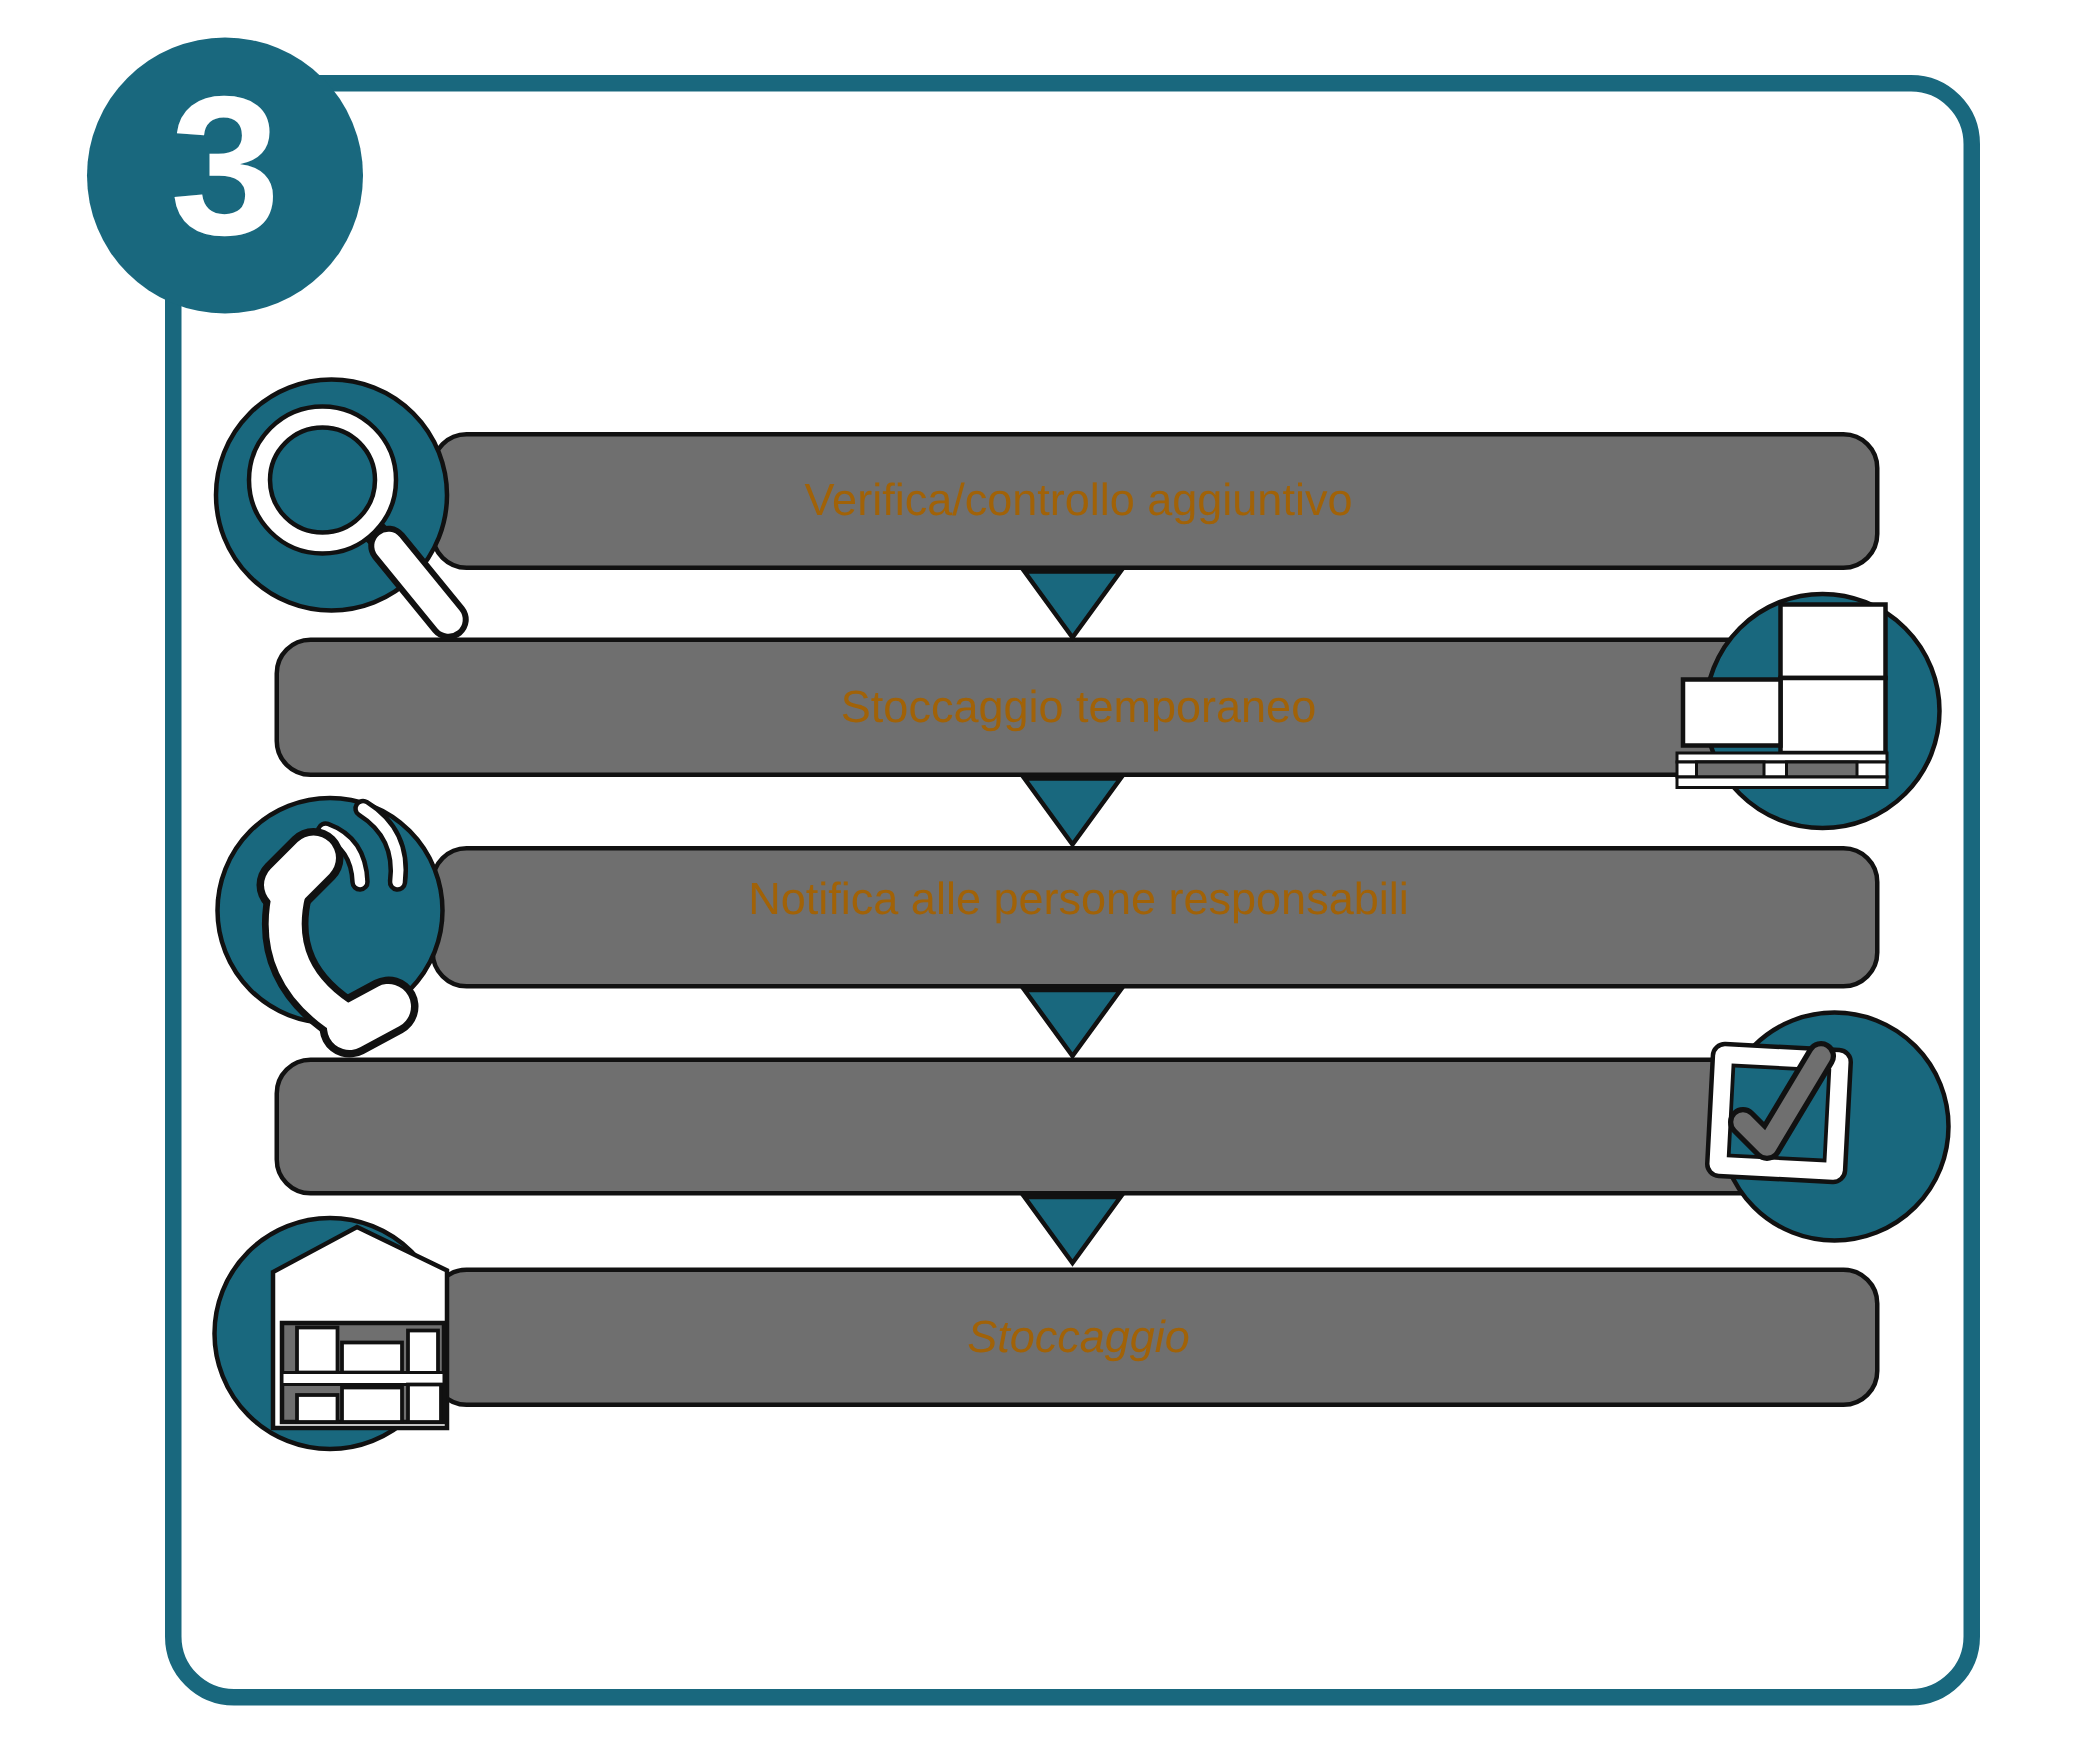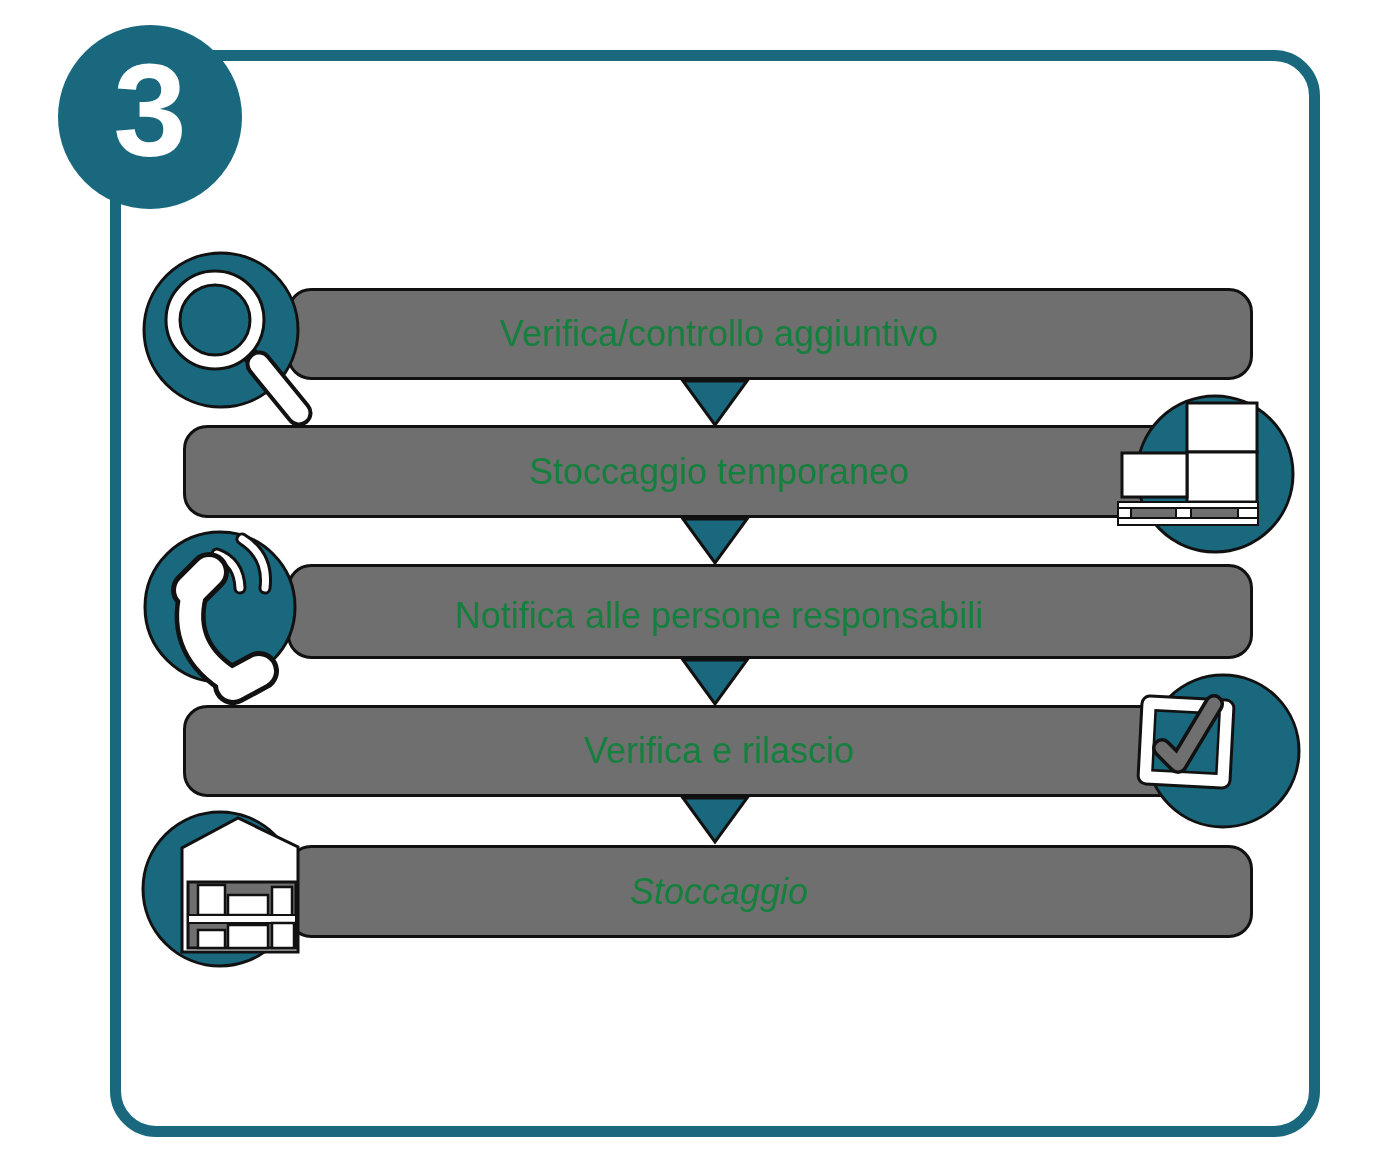--- a/index.html
+++ b/index.html
@@ -16,25 +16,25 @@
 
   .bar{position:absolute;background:#6F6F6F;border:3px solid #111111;border-radius:24px;
        box-sizing:border-box;z-index:2;}
   .bar-1{left:287px;top:288px;width:966px;height:92px;}
   .bar-2{left:183px;top:425px;width:1074px;height:93px;}
   .bar-3{left:287px;top:564px;width:966px;height:95px;}
   .bar-4{left:183px;top:705px;width:1074px;height:92px;}
   .bar-5{left:287px;top:845px;width:966px;height:93px;}
 
   .bar-label{position:absolute;left:183px;width:1072px;display:flex;align-items:center;
-             justify-content:center;color:#15803d;font-size:36px;z-index:3;
+             justify-content:center;color:#a16207;font-size:30px;z-index:3;
              white-space:nowrap;pointer-events:none;}
   .lab-1{top:288px;height:92px;}
   .lab-2{top:425px;height:93px;}
-  .lab-3{top:568px;height:95px;}
+  .lab-3{top:552px;height:95px;}
   .lab-4{top:705px;height:92px;}
   .lab-5{top:845px;height:93px;font-style:italic;}
 
   .arrow{position:absolute;width:74px;height:50px;z-index:2;}
   .arr-1{left:678px;top:378px;}
   .arr-2{left:678px;top:516px;}
   .arr-3{left:678px;top:657px;}
   .arr-4{left:678px;top:795px;}
 
   .icon{position:absolute;z-index:5;}
@@ -57,21 +57,20 @@
 
   <div class="bar bar-1"></div>
   <div class="bar bar-2"></div>
   <div class="bar bar-3"></div>
   <div class="bar bar-4"></div>
   <div class="bar bar-5"></div>
 
   <div class="bar-label lab-1">Verifica/controllo aggiuntivo</div>
   <div class="bar-label lab-2">Stoccaggio temporaneo</div>
   <div class="bar-label lab-3">Notifica alle persone responsabili</div>
-  <div class="bar-label lab-4">Verifica e rilascio</div>
   <div class="bar-label lab-5">Stoccaggio</div>
 
   <svg class="arrow arr-1" viewBox="0 0 74 50">
     <polygon points="5,3 69,3 37,47" fill="#19687E" stroke="#111111" stroke-width="3"></polygon>
   </svg>
   <svg class="arrow arr-2" viewBox="0 0 74 50">
     <polygon points="5,3 69,3 37,47" fill="#19687E" stroke="#111111" stroke-width="3"></polygon>
   </svg>
   <svg class="arrow arr-3" viewBox="0 0 74 50">
     <polygon points="5,3 69,3 37,47" fill="#19687E" stroke="#111111" stroke-width="3"></polygon>

